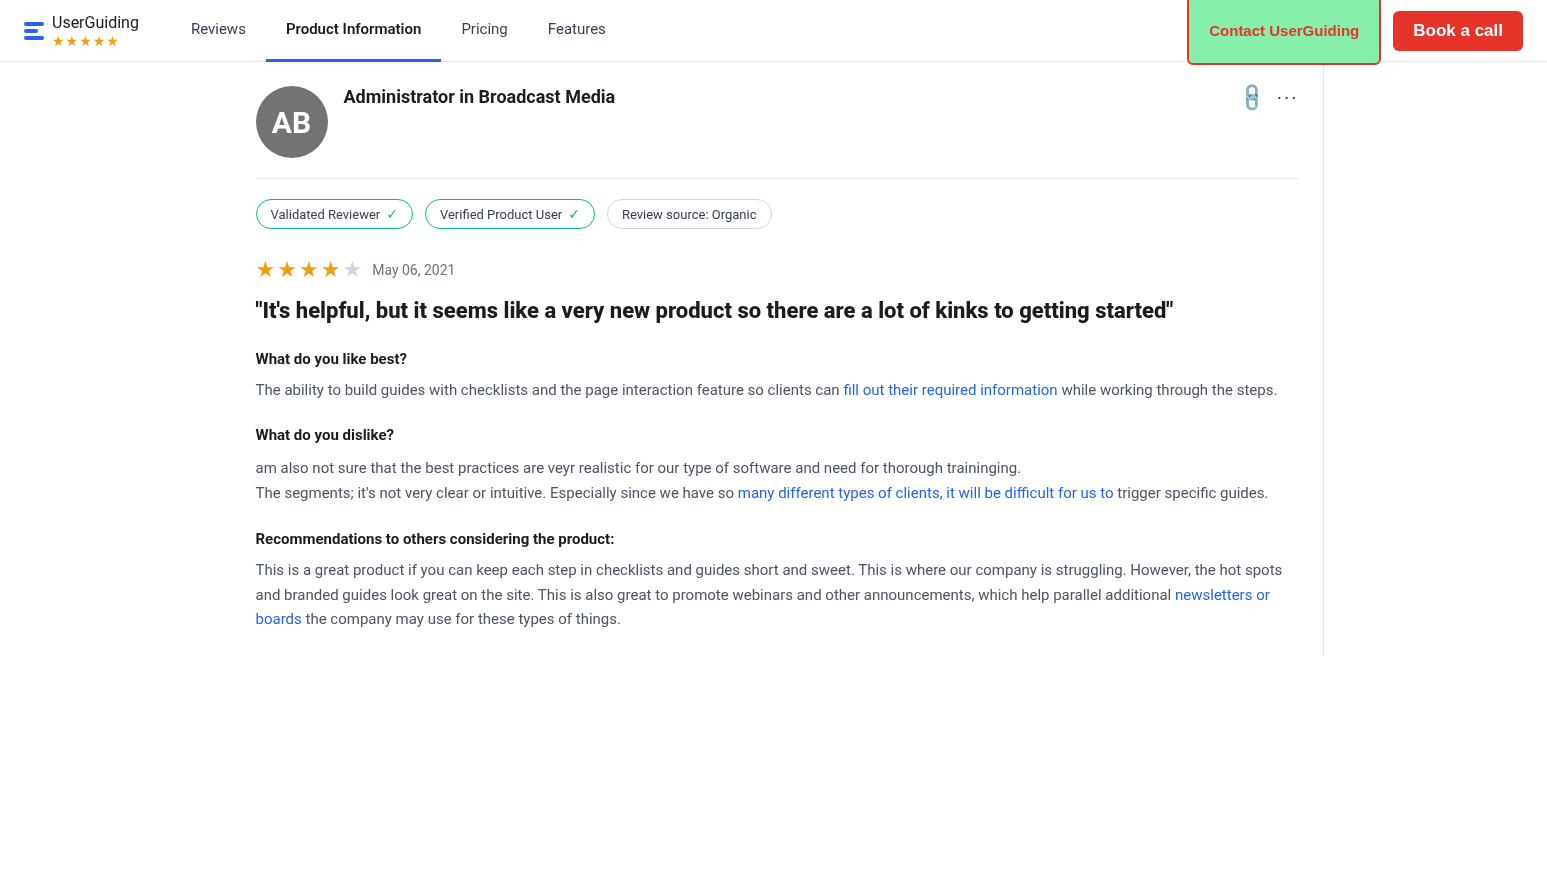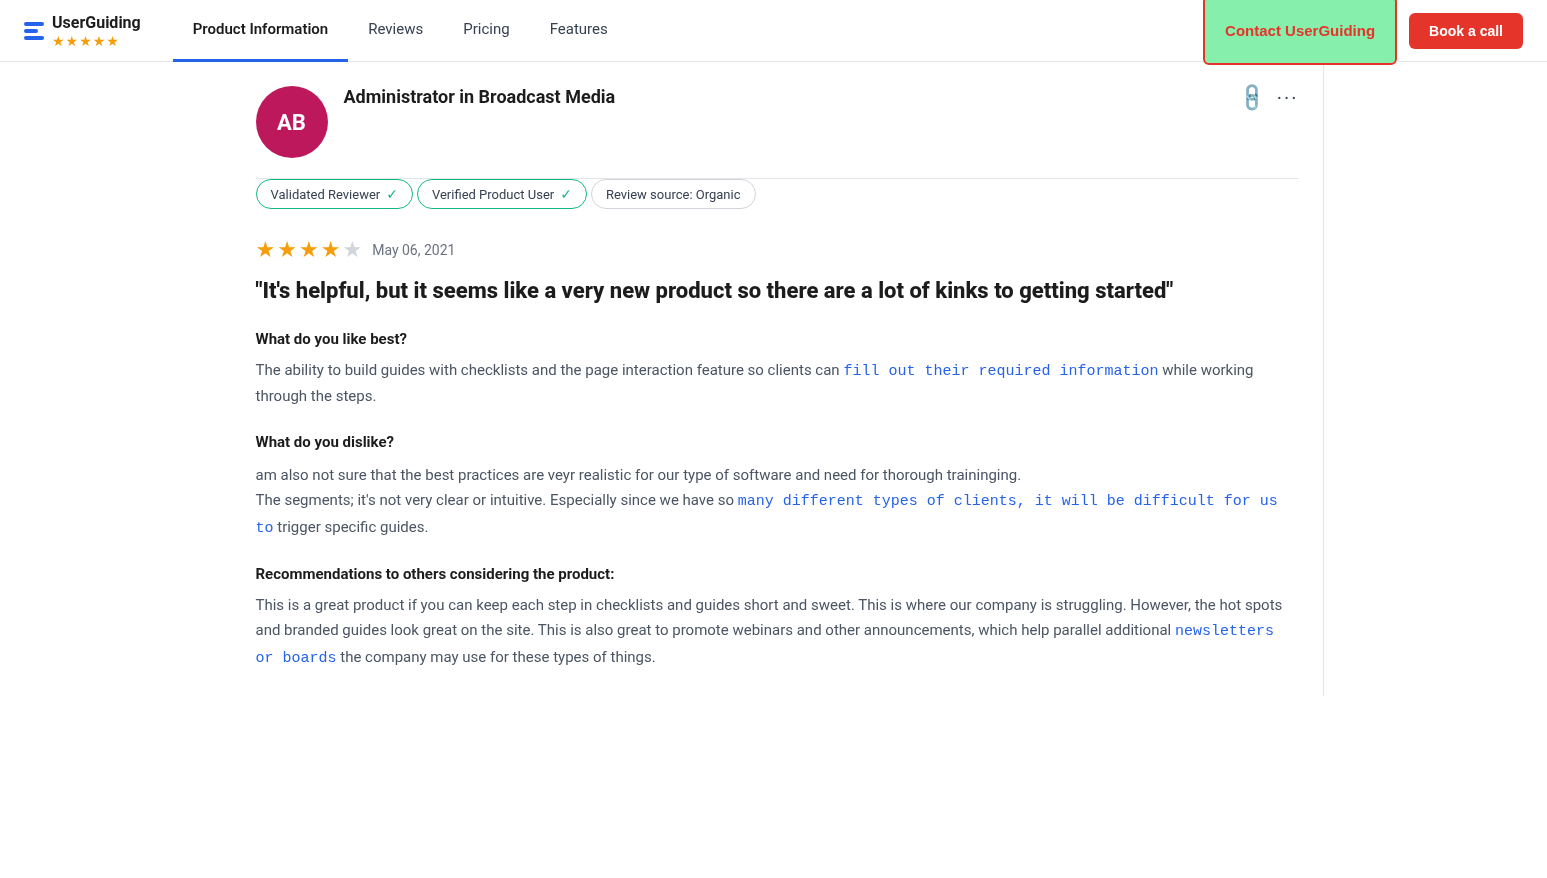--- a/index.html
+++ b/index.html
@@ -31,21 +31,21 @@
     .nav-logo-bar {
       height: 4px;
       border-radius: 2px;
       background: #2563eb;
     }
     .nav-logo-bar:nth-child(1) { width: 20px; }
     .nav-logo-bar:nth-child(2) { width: 14px; }
     .nav-logo-bar:nth-child(3) { width: 20px; }
     .nav-logo-text {
       font-size: 16px;
-      font-weight: 700;
+      font-weight: 400;
       color: #1c1c1c;
     }
     .nav-logo-stars {
       display: flex;
       gap: 1px;
       margin-top: 1px;
     }
     .star { font-size: 14px; }
     .star-full { color: #f59e0b; }
     .star-half { color: #f59e0b; }
@@ -88,21 +88,21 @@
       font-size: 15px;
       font-weight: 600;
       cursor: pointer;
     }
     .btn-book {
       padding: 10px 20px;
       border: none;
       color: #fff;
       background: #e5342a;
       border-radius: 6px;
-      font-size: 14px;
+      font-size: 17px;
       font-weight: 700;
       cursor: pointer;
     }
 
     
     .content-wrapper {
       display: flex;
       max-width: 1100px;
       margin: 0 auto;
       padding: 0;
@@ -119,26 +119,26 @@
       align-items: flex-start;
       gap: 16px;
       padding-bottom: 20px;
       border-bottom: 1px solid #e5e5e5;
       position: relative;
     }
     .avatar {
       width: 72px;
       height: 72px;
       border-radius: 50%;
-      background: #be185d;
+      background: #737373;
       display: flex;
       align-items: center;
       justify-content: center;
       color: #fff;
-      font-size: 22px;
+      font-size: 30px;
       font-weight: 700;
       flex-shrink: 0;
     }
     .reviewer-info {
       flex: 1;
     }
     .reviewer-name {
       font-size: 18px;
       font-weight: 700;
       color: #1c1c1c;
@@ -166,21 +166,22 @@
     .icon-dots {
       font-size: 20px;
       cursor: pointer;
       color: #374151;
       letter-spacing: 2px;
     }
 
     
     .badges {
       display: flex;
-      gap: 4px;
+      gap: 12px;
+      margin-top: 20px;
       flex-wrap: wrap;
     }
     .badge {
       padding: 6px 14px;
       border: 1.5px solid #10b981;
       border-radius: 20px;
       font-size: 13px;
       color: #374151;
       display: flex;
       align-items: center;
@@ -229,21 +230,20 @@
       margin-bottom: 10px;
       margin-top: 24px;
     }
     .review-a {
       font-size: 15px;
       color: #4b5563;
       line-height: 1.65;
     }
     .review-a .highlight {
       color: #2563eb;
-      font-family: Liberation Mono, monospace;
     }
     .review-a-second {
       margin-top: 12px;
     }
   </style>
 </head>
 <body>
 
 <nav class="navbar">
   <div class="nav-logo">
@@ -258,22 +258,22 @@
         <span class="star star-full">★</span>
         <span class="star star-full">★</span>
         <span class="star star-full">★</span>
         <span class="star star-full">★</span>
         <span class="star star-half">★</span>
       </div>
     </div>
   </div>
 
   <div class="nav-links">
+    <a class="nav-link">Reviews</a>
     <a class="nav-link active">Product Information</a>
-    <a class="nav-link">Reviews</a>
     <a class="nav-link">Pricing</a>
     <a class="nav-link">Features</a>
   </div>
 
   <div class="nav-actions">
     <button class="btn-contact">Contact UserGuiding</button>
     <button class="btn-book">Book a call</button>
   </div>
 </nav>
 

